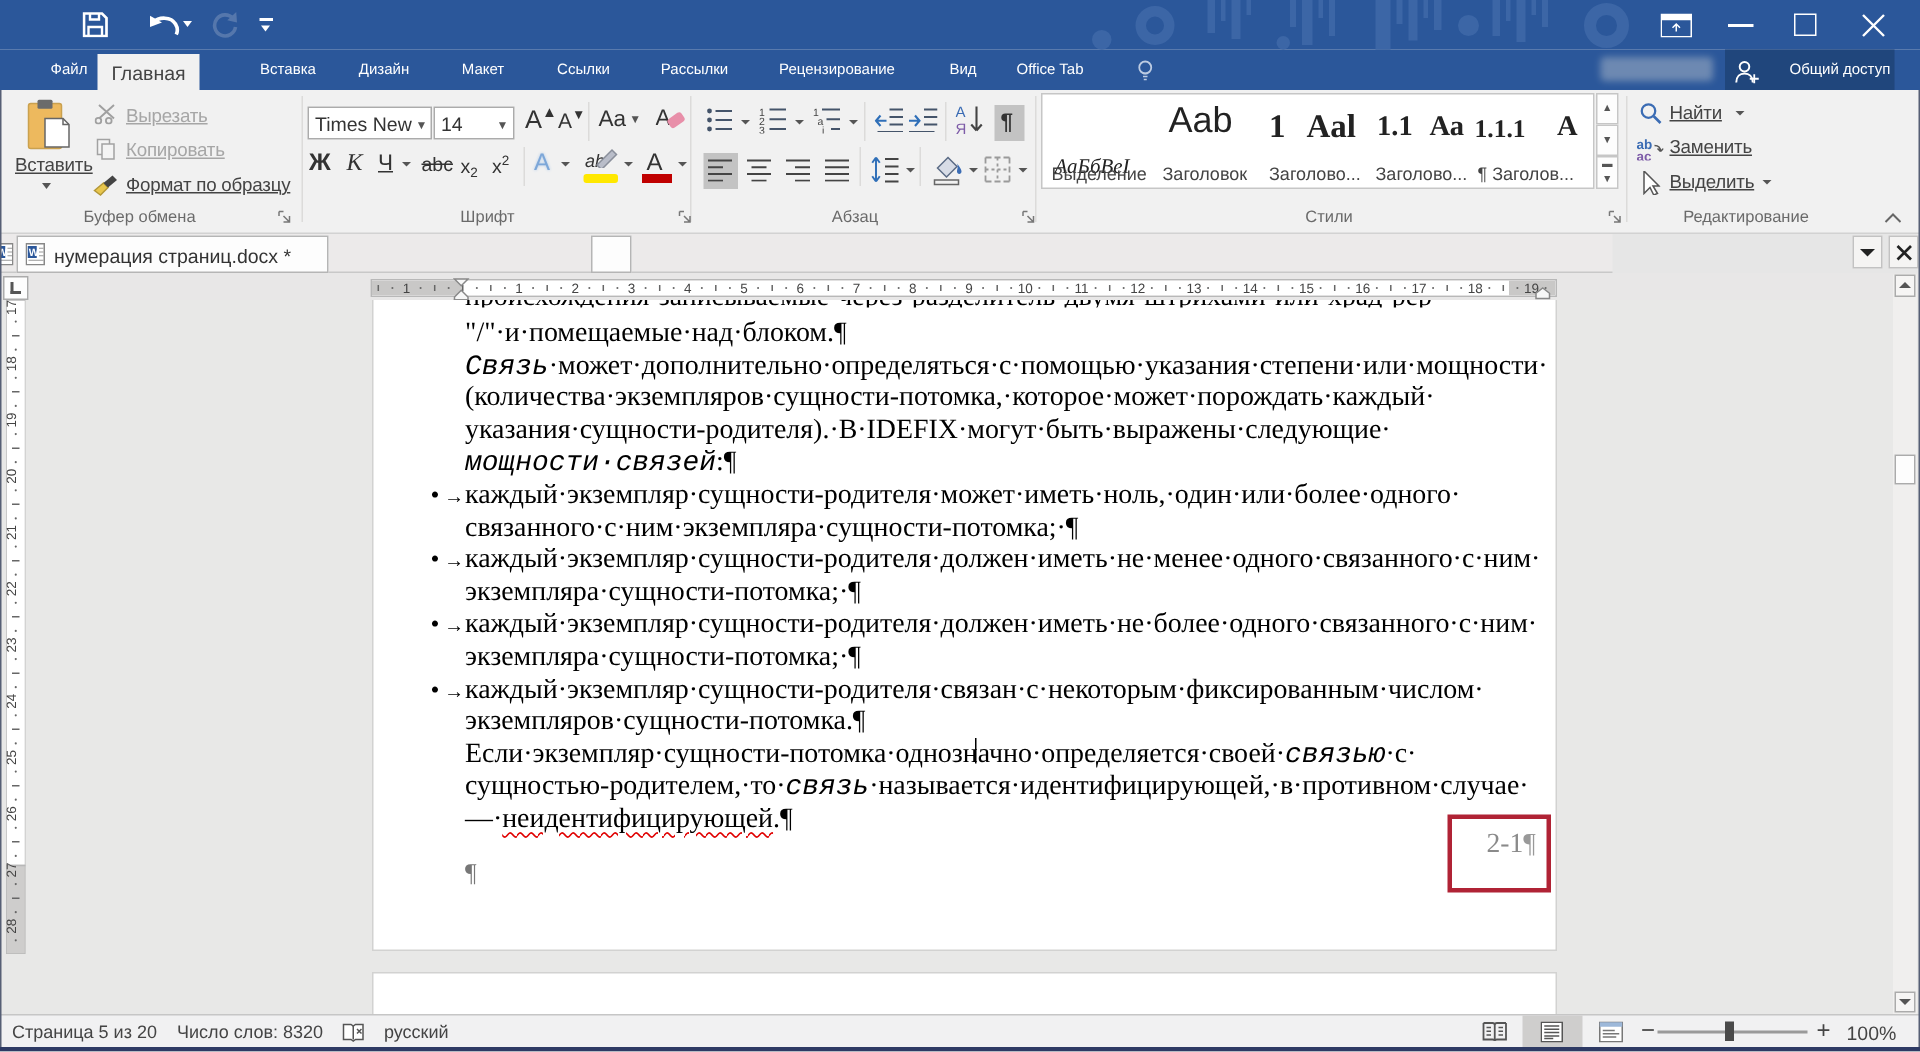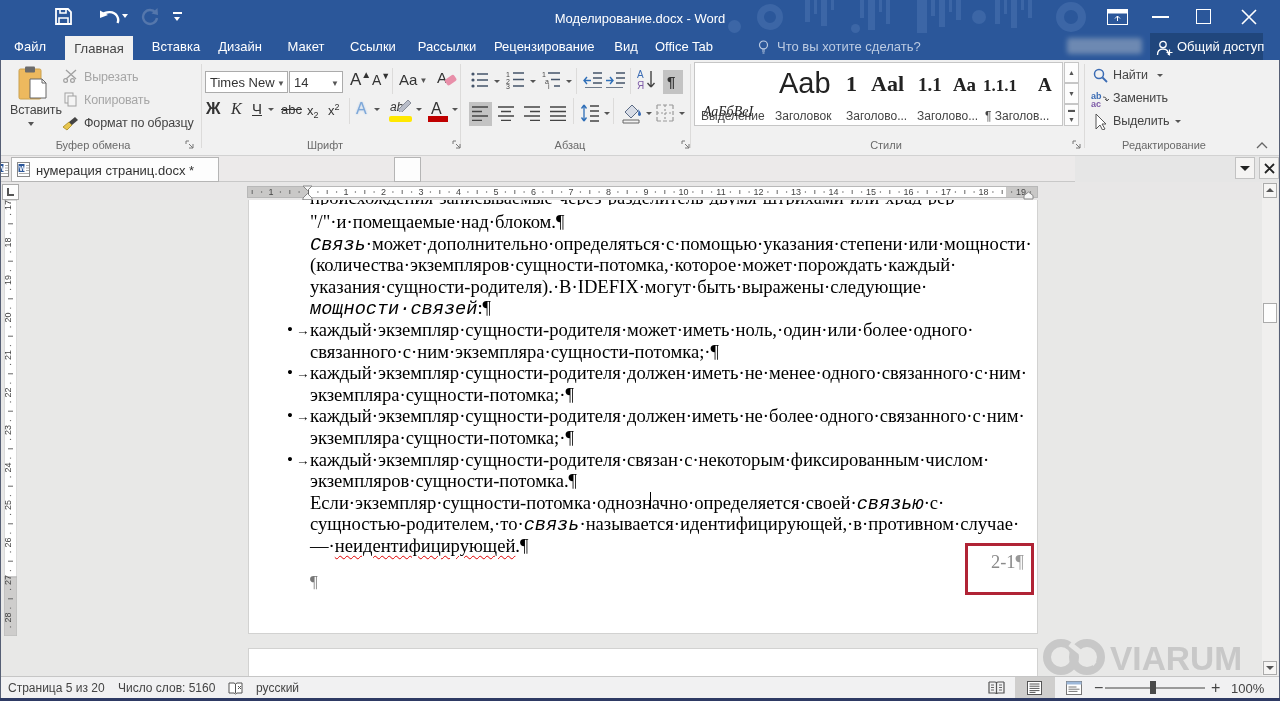--- a/index.html
+++ b/index.html
@@ -5,28 +5,28 @@
 * { margin:0; padding:0; box-sizing:border-box; }
 html,body { width:1280px; height:701px; overflow:hidden; }
 body { font-family:"Liberation Sans", sans-serif; position:relative; background:#e6e6e6; }
 .abs { position:absolute; }
 
 #titlebar { position:absolute; left:0; top:0; width:1280px; height:33px; background:#2b579a; }
 #titlebar .deco { position:absolute; background:#3c66a6; }
 #title { position:absolute; top:11px; left:0; width:1280px; text-align:center; color:#fff; font-size:13px; }
 
 #tabrow { position:absolute; left:0; top:33px; width:1280px; height:27px; background:#2b579a; }
-.rtab { position:absolute; top:0; height:27px; line-height:27px; color:#fff; font-size:13px; text-align:center; }
+.rtab { position:absolute; top:0; height:27px; line-height:27px; color:#fff; font-size:10px; text-align:center;margin-left:16px; }
 #activetab { position:absolute; left:65px; top:3px; width:68px; height:24px; background:#f1f1f1; color:#444; font-size:13px; line-height:25px; text-align:center; }
 
 #ribbon { position:absolute; left:0; top:60px; width:1280px; height:96px; background:#f1f1f1; border-bottom:1px solid #d2d2d2; }
 .gsep { position:absolute; top:4px; height:84px; width:1px; background:#dcdbda; }
 .glabel { position:absolute; top:79px; font-size:11px; color:#6a6a6a; text-align:center; }
 .launcher { position:absolute; top:80px; width:11px; height:11px; }
-.btnlabel { font-size:12.5px; letter-spacing:-0.15px; color:#444; }
+.btnlabel { font-size:12.5px; letter-spacing:-0.15px; color:#444;text-decoration:underline; }
 .gray { color:#a6a6a6; }
 .combo { position:absolute; background:#fff; border:1px solid #ababab; height:22px; }
 .dd { color:#555; font-size:8px; }
 
 #doctabs { position:absolute; left:0; top:156px; width:1075px; height:26px; background:#eceaea; border-bottom:1px solid #c8c8c8;}
 
 #rulerrow { position:absolute; left:0; top:182px; width:1280px; height:18px; background:#e8e7e7; }
 
 #docarea { position:absolute; left:0; top:200px; width:1280px; height:476px; background:#e8e8e7; overflow:hidden; }
 #page5 { position:absolute; left:248px; top:-1px; width:790px; height:435px; background:#fff; border:1px solid #d2d2d1; }
@@ -77,21 +77,20 @@
       <path d="M3 6c4-4 12-4 15 1 1.5 2.5 1.5 5 .5 7" fill="none" stroke="#fff" stroke-width="2.4"></path>
       <path d="M1 9V1.5L9 6z" fill="#fff"></path>
     </svg>
   <div class="abs" style="left:122px;top:14px;width:0;height:0;border-left:3.5px solid transparent;border-right:3.5px solid transparent;border-top:4px solid #fff;"></div>
   <svg class="abs" style="left:141px;top:8px;" width="19" height="18" viewBox="0 0 19 18">
       <path d="M14.5 4.5A7 7 0 1 0 16 10" fill="none" stroke="#5577ac" stroke-width="2.4"></path>
       <path d="M16.5 0l.5 7-6.5-1.5z" fill="#5577ac"></path>
     </svg>
   <div class="abs" style="left:173px;top:12px;width:9px;height:2px;background:#fff;"></div>
   <div class="abs" style="left:174px;top:17px;width:0;height:0;border-left:3.5px solid transparent;border-right:3.5px solid transparent;border-top:4px solid #fff;"></div>
-  <div id="title">Моделирование.docx - Word</div>
 
   <svg class="abs" style="left:1107px;top:9px;" width="21" height="16" viewBox="0 0 21 16">
       <rect x="0.5" y="0.5" width="20" height="15" fill="none" stroke="#fff"></rect>
       <rect x="0.5" y="0.5" width="20" height="4" fill="#fff"></rect>
       <path d="M10.5 12V7M8 9.5l2.5-2.5 2.5 2.5" stroke="#fff" fill="none"></path>
     </svg>
   <div class="abs" style="left:1152px;top:16px;width:17px;height:1.6px;background:#fff;"></div>
   <div class="abs" style="left:1196px;top:9px;width:15px;height:15px;border:1.4px solid #fff;"></div>
   <svg class="abs" style="left:1241px;top:9px;" width="16" height="16" viewBox="0 0 16 16">
       <path d="M1 1l14 14M15 1L1 15" stroke="#fff" stroke-width="1.6"></path>
@@ -107,21 +106,20 @@
   <div class="rtab" style="left:345px;width:56px;">Ссылки</div>
   <div class="rtab" style="left:417px;width:60px;">Рассылки</div>
   <div class="rtab" style="left:494px;width:96px;">Рецензирование</div>
   <div class="rtab" style="left:608px;width:36px;">Вид</div>
   <div class="rtab" style="left:652px;width:64px;">Office Tab</div>
 
   <svg class="abs" style="left:757px;top:7px;" width="13" height="14" viewBox="0 0 13 14">
       <circle cx="6.5" cy="5" r="4" fill="none" stroke="#bccbe2" stroke-width="1.2"></circle>
       <path d="M5 9h3M5 11h3M5.5 13h2" stroke="#bccbe2" stroke-width="1.1" fill="none"></path>
     </svg>
-  <div class="rtab" style="left:777px;width:200px;color:#bccbe2;text-align:left;white-space:nowrap;">Что вы хотите сделать?</div>
 
   <div class="abs" style="left:1150px;top:0;width:113px;height:27px;background:#1e4377;opacity:.85;"></div>
   <div class="abs" style="left:1067px;top:5px;width:75px;height:16px;background:#7e96b8;border-radius:3px;filter:blur(2.5px);opacity:.8;"></div>
   <svg class="abs" style="left:1156px;top:7px;" width="17" height="16" viewBox="0 0 17 16">
       <circle cx="7" cy="4.5" r="3.2" fill="none" stroke="#fff" stroke-width="1.3"></circle>
       <path d="M1.5 15c0-4 2.5-6 5.5-6s5.5 2 5.5 6" fill="none" stroke="#fff" stroke-width="1.3"></path>
       <path d="M10.5 12.5h6M13.5 9.5v6" stroke="#fff" stroke-width="1.2"></path>
     </svg>
   <div class="rtab" style="left:1177px;width:90px;text-align:left;">Общий доступ</div>
 </div>
@@ -281,21 +279,21 @@
     </svg>
   <div class="abs" style="left:646px;top:52px;width:0;height:0;border-left:3px solid transparent;border-right:3px solid transparent;border-top:3.5px solid #555;"></div>
   <svg class="abs" style="left:656px;top:44px;" width="18" height="18" viewBox="0 0 18 18">
       <path d="M1 1h4M7 1h4M13 1h4M1 17h4M7 17h4M13 17h4M1 1v4M1 7v4M1 13v4M17 1v4M17 7v4M17 13v4" stroke="#9a9a9a" stroke-width="1.2"></path>
       <path d="M1 9h16M9 1v16" stroke="#9a9a9a" stroke-width="1.2" stroke-dasharray="2 2"></path>
     </svg>
   <div class="abs" style="left:679px;top:52px;width:0;height:0;border-left:3px solid transparent;border-right:3px solid transparent;border-top:3.5px solid #555;"></div>
 
   <div class="abs" style="left:694px;top:2px;width:369px;height:64px;background:#fff;border:1px solid #c6c6c6;"></div>
   <div class="abs" style="left:703px;top:20px;font-family:'Liberation Serif',serif;font-style:italic;font-size:14px;color:#222;margin-top:24px;">АаБбВеІ</div>
-  <div class="abs" style="left:779px;top:7px;font-size:29px;color:#222;font-weight:300;">Aab</div>
+  <div class="abs" style="left:779px;top:7px;font-size:24px;color:#222;font-weight:300;">Aab</div>
   <div class="abs" style="left:846px;top:11px;font-family:'Liberation Serif',serif;font-weight:bold;font-size:22px;color:#222;">1</div>
   <div class="abs" style="left:871px;top:11px;font-family:'Liberation Serif',serif;font-weight:bold;font-size:22px;color:#222;">Aal</div>
   <div class="abs" style="left:918px;top:14px;font-family:'Liberation Serif',serif;font-weight:bold;font-size:19px;color:#222;">1.1</div>
   <div class="abs" style="left:953px;top:14px;font-family:'Liberation Serif',serif;font-weight:bold;font-size:19px;color:#222;">Аа</div>
   <div class="abs" style="left:983px;top:16px;font-family:'Liberation Serif',serif;font-weight:bold;font-size:17px;color:#222;">1.1.1</div>
   <div class="abs" style="left:1038px;top:14px;font-family:'Liberation Serif',serif;font-weight:bold;font-size:19px;color:#222;">А</div>
   <div class="abs" style="left:701px;top:49px;font-size:12px;color:#444;">Выделение</div>
   <div class="abs" style="left:775px;top:49px;font-size:12px;color:#444;">Заголовок</div>
   <div class="abs" style="left:846px;top:49px;font-size:12px;color:#444;">Заголово...</div>
   <div class="abs" style="left:917px;top:49px;font-size:12px;color:#444;">Заголово...</div>
@@ -517,30 +515,20 @@
     </div>
 
   <div class="abs" style="left:1262px;top:0;width:16px;height:476px;background:#f0efee;"></div>
   <div class="abs" style="left:1263px;top:103px;width:14px;height:20px;background:#fdfdfd;border:1px solid #ababab;"></div>
   <div class="abs" style="left:1263px;top:461px;width:14px;height:14px;background:#f6f5f4;border:1px solid #ababab;">
       <svg width="12" height="12" viewBox="0 0 12 12">
         <path d="M2 4l4 4 4-4z" fill="#555"></path>
       </svg>
     </div>
 
-  <div class="abs" style="left:1040px;top:432px;width:210px;height:44px;">
-    <svg width="210" height="44" viewBox="0 0 210 44">
-      <g fill="none" stroke="#c8c8c8" stroke-width="8">
-        <circle cx="21" cy="25" r="14"></circle>
-        <circle cx="47" cy="25" r="14"></circle>
-      </g>
-      <path d="M30 12L55 32" stroke="#e8e8e7" stroke-width="5"></path>
-      <text x="70" y="37.5" font-family="Liberation Sans" font-weight="bold" font-size="33.5" fill="#c8c8c8">VIARUM</text>
-    </svg>
-  </div>
 
   <div class="abs" style="left:965px;top:343px;width:69px;height:52px;border:3px solid #b02335;background:#fff;"></div>
   <div class="abs" style="left:991px;top:352px;font-family:'Liberation Serif',serif;font-size:18.4px;color:#8a8a8a;">2-1<span style="color:#999;">¶</span></div>
   <div id="doctext">
       <div class="abs" style="left:310px;top:0;width:706px;height:5px;overflow:hidden;">
         <div class="tl" style="top:-13.5px;">происхождения·записываемые·через·разделитель·двумя·штрихами·или·храд·рер</div>
       </div>
       <div class="tl" style="left:310px;top:11.0px;">"/"·и·помещаемые·над·блоком.¶</div>
       <div class="tl" style="left:310px;top:32.6px;"><i>Связь</i>·может·дополнительно·определяться·с·помощью·указания·степени·или·мощности·</div>
       <div class="tl" style="left:310px;top:54.2px;">(количества·экземпляров·сущности-потомка,·которое·может·порождать·каждый·</div>
@@ -557,21 +545,21 @@
       <div class="tl" style="left:310px;top:291.8px;">Если·экземпляр·сущности-потомка·однозначно·определяется·своей·<i>связью</i>·с·</div>
       <div class="tl" style="left:310px;top:313.4px;">сущностью-родителем,·то·<i>связь</i>·называется·идентифицирующей,·в·противном·случае·</div>
       <div class="tl" style="left:310px;top:335.0px;">—·<span class="sq">неидентифицирующей</span>.¶</div>
       <div class="tl" style="left:310px;top:371px;color:#777;font-size:17px;">¶</div>
       <div class="abs" style="left:650px;top:292px;width:1px;height:17px;background:#000;"></div>
     </div>
 </div>
 
 <div id="statusbar">
   <div class="abs" style="left:8px;top:4px;">Страница 5 из 20</div>
-  <div class="abs" style="left:118px;top:4px;">Число слов: 5160</div>
+  <div class="abs" style="left:118px;top:4px;">Число слов: 8320</div>
   <svg class="abs" style="left:228px;top:4px;" width="15" height="15" viewBox="0 0 15 15">
       <path d="M1 2h5l1.5 1L9 2h5v10H9l-1.5 1L6 12H1z" fill="#fff" stroke="#555"></path>
       <path d="M7.5 3v9" stroke="#555"></path>
       <path d="M10 5l3 3M13 5l-3 3" stroke="#555"></path>
     </svg>
   <div class="abs" style="left:256px;top:4px;">русский</div>
   <svg class="abs" style="left:988px;top:4px;" width="17" height="14" viewBox="0 0 17 14">
       <path d="M1 1h6c1 0 1.5.5 1.5 1.5M16 1h-6c-1 0-1.5.5-1.5 1.5V13M1 1v11h6c1 0 1.5.5 1.5 1M16 1v11h-6c-1 0-1.5.5-1.5 1" fill="none" stroke="#555" stroke-width="1.2"></path>
       <path d="M3 4h3M3 6.5h3M3 9h3M11 4h3M11 6.5h3M11 9h3" stroke="#555" stroke-width="0.9"></path>
     </svg>

